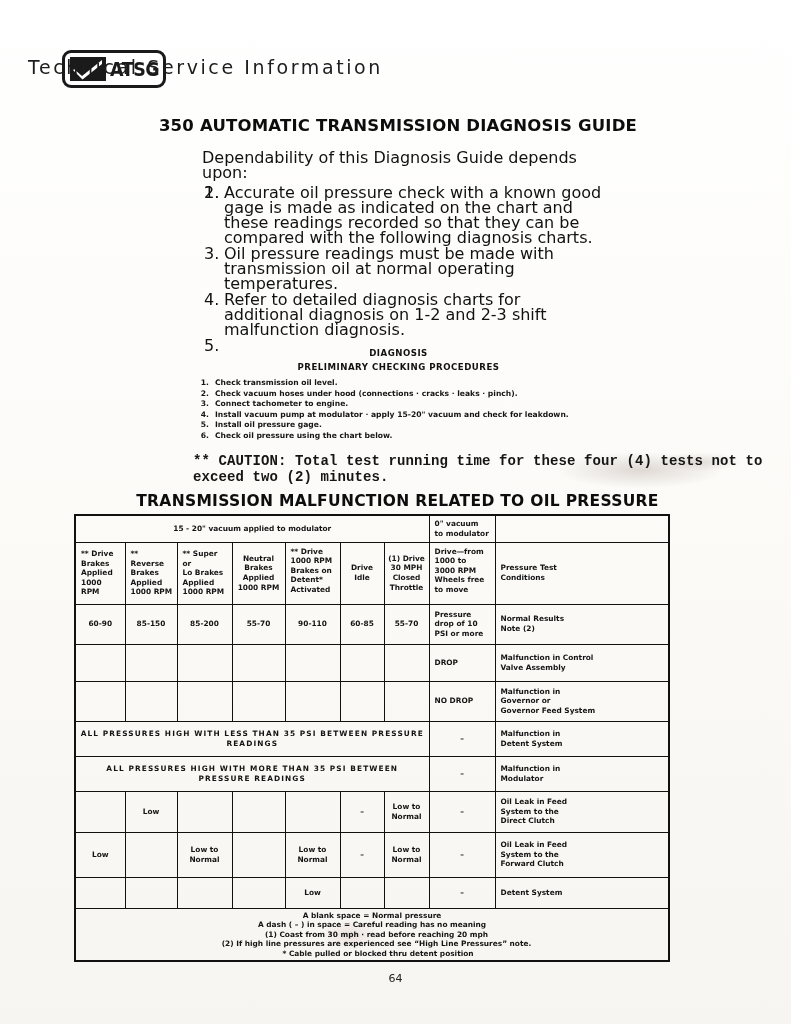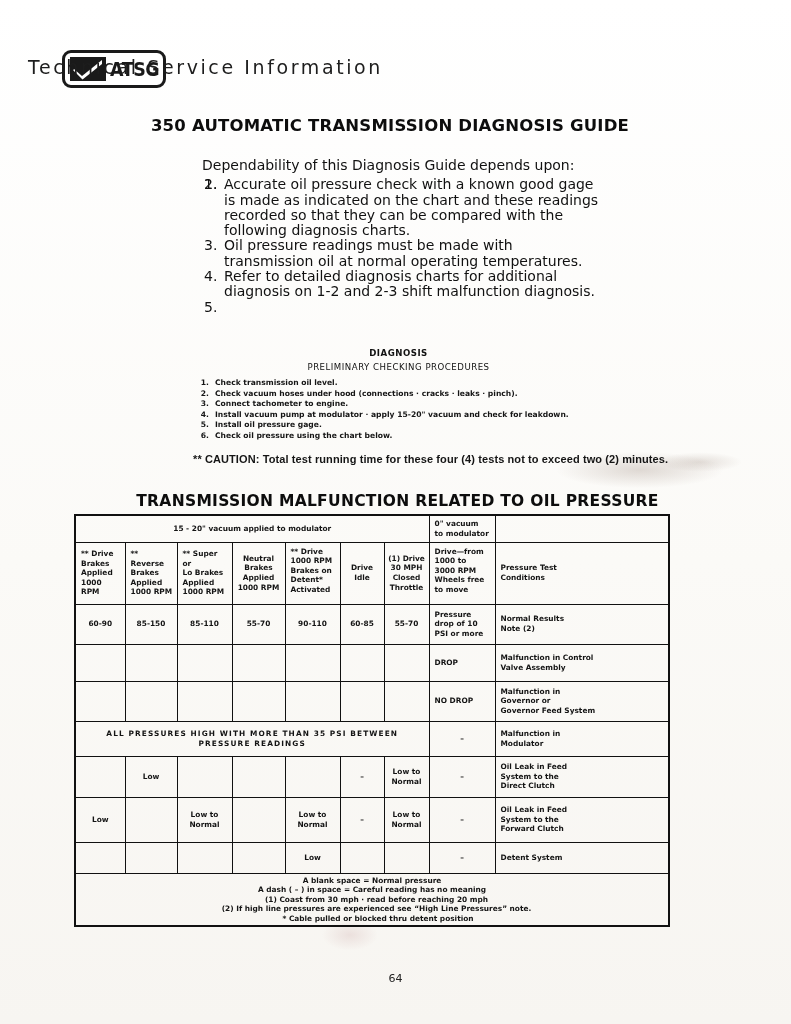--- a/index.html
+++ b/index.html
@@ -78,37 +78,37 @@
     box-sizing: border-box;
     font-size: 19px;
     letter-spacing: 2.6px;
     color: #1d1d1d;
     font-family: "DejaVu Sans", sans-serif;
   }
 
   
   .doc-title {
     position: absolute;
-    left: 0; top: 116px;
+    left: 8px; top: 116px;
     width: 780px;
     text-align: center;
     font-family: "DejaVu Sans", sans-serif;
     font-weight: 700;
     font-size: 16.5px;
     letter-spacing: 0.2px;
     color: #0d0d0d;
   }
 
   
   .intro {
     position: absolute;
-    left: 202px; top: 158px;
+    left: 202px; top: 150px;
     width: 400px;
     font-family: "DejaVu Sans", sans-serif;
-    font-size: 14px;
+    font-size: 16px;
     line-height: 15.3px;
     color: #111;
   }
   .intro-lead { margin-bottom: 4px; }
   ol.intro-list {
     margin: 0;
     padding: 0;
     list-style: none;
   }
   ol.intro-list li {
@@ -137,43 +137,43 @@
     letter-spacing: .5px;
   }
   .diag-h2 {
     position: absolute;
     left: 0; top: 362px;
     width: 791px;
     text-align: center;
     padding-left: 6px;
     box-sizing: border-box;
     font-family: "DejaVu Sans", sans-serif;
-    font-weight: 400;
+    font-weight: 700;
     font-size: 8.6px;
     letter-spacing: .5px;
   }
   .prelim {
     position: absolute;
     left: 193px; top: 378px;
     width: 420px;
     font-family: "DejaVu Sans", sans-serif;
     font-weight: 700;
     font-size: 7.6px;
     line-height: 10.5px;
     color: #151515;
   }
   .prelim ol { margin: 0; padding: 0; list-style: none; }
   .prelim li { position: relative; padding-left: 22px; }
   .prelim li .num { position: absolute; left: 0; width: 16px; text-align: right; }
   .caution {
     position: absolute;
     left: 193px; top: 453px;
-    font-family: Liberation Sans, sans-serif;
-    font-weight: 700;
-    font-size: 11px;
+    font-family: Liberation Mono, monospace;
+    font-weight: 700;
+    font-size: 14px;
     color: #151515;
     letter-spacing: .1px;
   }
 
   
   .tbl-title {
     position: absolute;
     left: 0; top: 492px;
     width: 791px;
     text-align: center;
@@ -312,21 +312,21 @@
               <td style="height: 62px; vertical-align: middle;">Neutral<br>Brakes<br>Applied<br>1000 RPM</td>
               <td class="l" style="height: 62px; vertical-align: top; padding-top: 4px;">**  Drive<br>1000 RPM<br>Brakes on<br>Detent*<br>Activated</td>
               <td style="height: 62px; vertical-align: middle;">Drive<br>Idle</td>
               <td style="height: 62px; vertical-align: middle;">(1) Drive<br>30 MPH<br>Closed<br>Throttle</td>
               <td class="l" style="height: 62px; vertical-align: top; padding-top: 4px;">Drive—from<br>1000 to<br>3000 RPM<br>Wheels free<br>to move</td>
               <td class="l outer-r" style="height: 62px; vertical-align: middle;">Pressure Test<br>Conditions</td>
             </tr>
             <tr>
               <td class="vals outer-l" style="height: 40px;">60-90</td>
               <td class="vals" style="height: 40px;">85-150</td>
-              <td class="vals" style="height: 40px;">85-110</td>
+              <td class="vals" style="height: 40px;">85-200</td>
               <td class="vals" style="height: 40px;">55-70</td>
               <td class="vals" style="height: 40px; margin-top: 41px;">90-110</td>
               <td class="vals" style="height: 40px;">60-85</td>
               <td class="vals" style="height: 40px;">55-70</td>
               <td class="l">Pressure<br>drop of 10<br>PSI or more</td>
               <td class="l outer-r">Normal Results<br>Note (2)</td>
             </tr>
             <tr>
               <td class="outer-l" style="height: 37px;"></td>
               <td style="height: 37px;"></td>
@@ -341,20 +341,25 @@
             <tr>
               <td class="outer-l" style="height: 40px;"></td>
               <td style="height: 40px;"></td>
               <td style="height: 40px;"></td>
               <td style="height: 40px;"></td>
               <td style="height: 40px;"></td>
               <td style="height: 40px;"></td>
               <td style="height: 40px;"></td>
               <td class="l">NO DROP</td>
               <td class="l outer-r">Malfunction in<br>Governor or<br>Governor Feed System</td>
+            </tr>
+            <tr>
+              <td class="allpres outer-l" colspan="7" style="height: 35px;">ALL PRESSURES HIGH WITH LESS THAN 35 PSI BETWEEN PRESSURE READINGS</td>
+              <td class="">–</td>
+              <td class="l outer-r">Malfunction in<br>Detent System</td>
             </tr>
             <tr>
               <td class="allpres outer-l" colspan="7" style="height: 35px;">ALL PRESSURES HIGH WITH MORE THAN 35 PSI BETWEEN PRESSURE READINGS</td>
               <td class="">–</td>
               <td class="l outer-r">Malfunction in<br>Modulator</td>
             </tr>
             <tr>
               <td class="outer-l" style="height: 41px;"></td>
               <td style="height: 41px;">Low</td>
               <td style="height: 41px;"></td>

